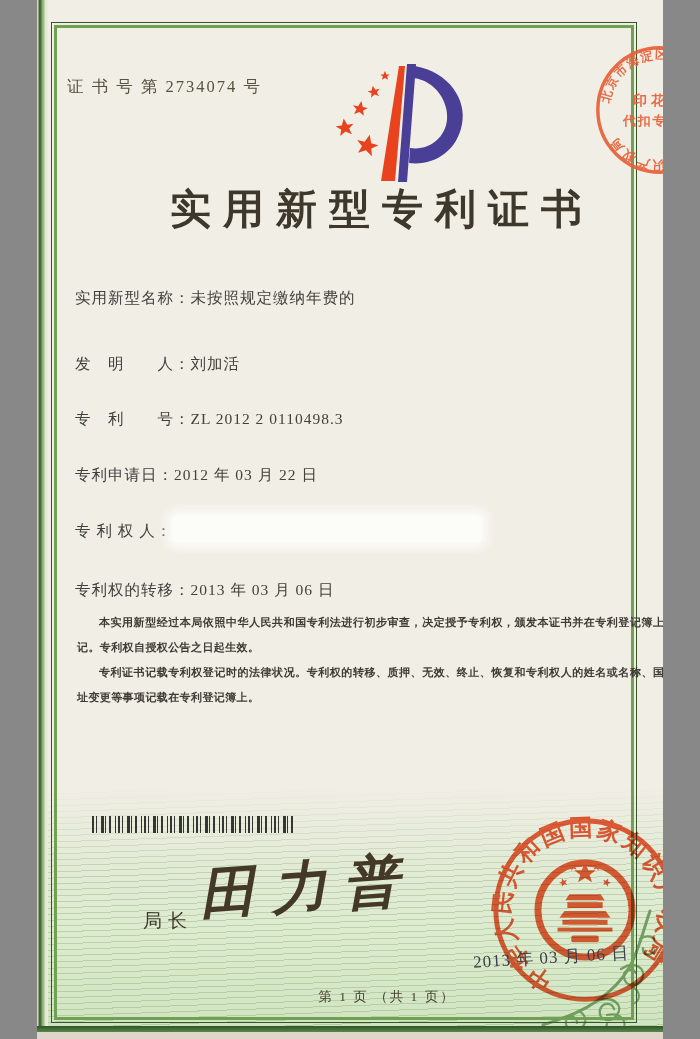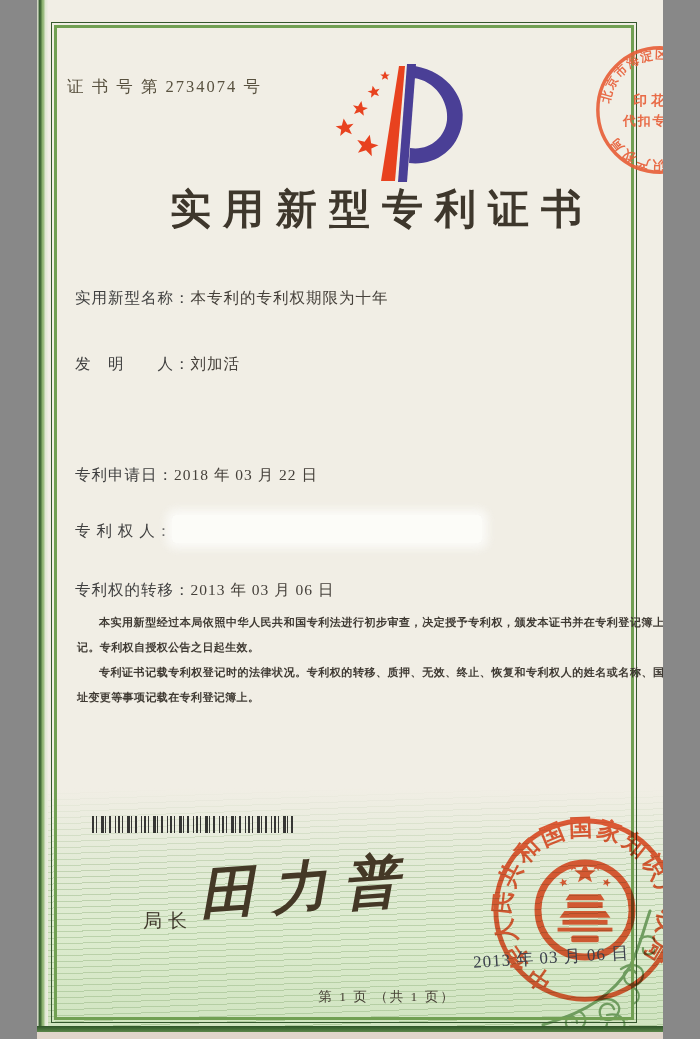--- a/index.html
+++ b/index.html
@@ -122,27 +122,30 @@
     <text font-size="13" fill="#e8603a" letter-spacing="2" font-weight="bold">
       <textPath href="#taxArcBottom" startOffset="8">国家知识产权局</textPath>
     </text>
     <text x="75" y="70" text-anchor="middle" font-size="14" fill="#e8603a" letter-spacing="4" font-weight="bold">印花税</text>
     <text x="75" y="90" text-anchor="middle" font-size="13" fill="#e8603a" letter-spacing="2" font-weight="bold">代扣专用章</text>
   </svg>
 
   <h1 class="title">实用新型专利证书</h1>
 
   <div class="field" style="top:288px">
-    <span class="f-label">实用新型名称：</span><span class="f-value">本专利的专利权期限为十年</span>
+    <span class="f-label">实用新型名称：</span><span class="f-value">未按照规定缴纳年费的</span>
   </div>
   <div class="field" style="top:354px">
     <span class="f-label">发　明　　人：</span><span class="f-value">刘加活</span>
   </div>
+  <div class="field" style="top:409px">
+    <span class="f-label">专　利　　号：</span><span class="f-value">ZL 2012 2 0110498.3</span>
+  </div>
   <div class="field" style="top:465px">
-    <span class="f-label">专利申请日：</span><span class="f-value">2018 年 03 月 22 日</span>
+    <span class="f-label">专利申请日：</span><span class="f-value">2012 年 03 月 22 日</span>
   </div>
   <div class="field" style="top:521px">
     <span class="f-label">专 利 权 人：</span><span class="redaction"></span>
   </div>
   <div class="field" style="top:580px">
     <span class="f-label">专利权的转移：</span><span class="f-value">2013 年 03 月 06 日</span>
   </div>
 
   <div class="paragraphs">
     <p>本实用新型经过本局依照中华人民共和国专利法进行初步审查，决定授予专利权，颁发本证书并在专利登记簿上予以登记。专利权自授权公告之日起生效。</p>

